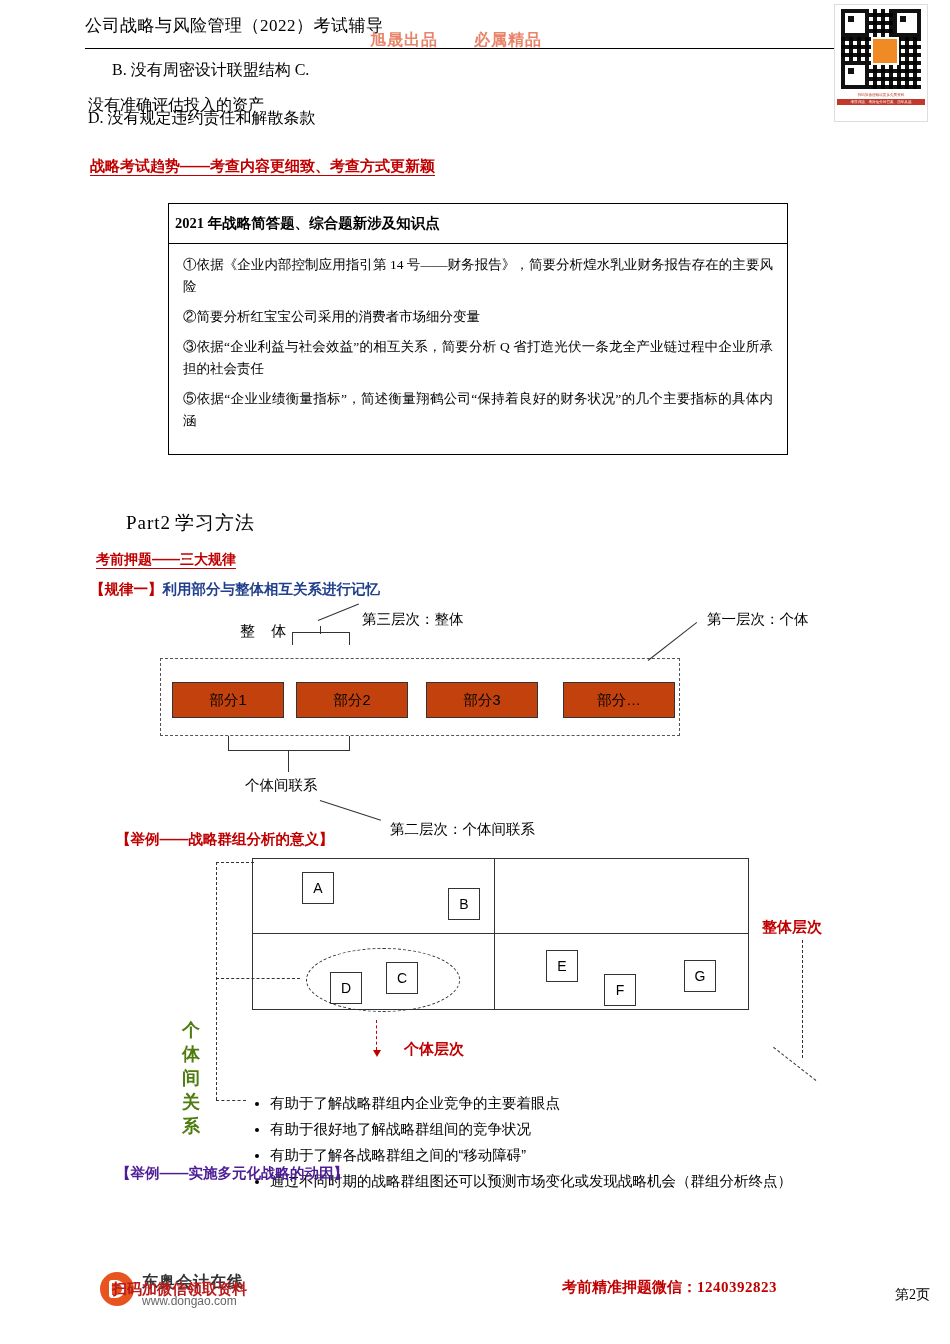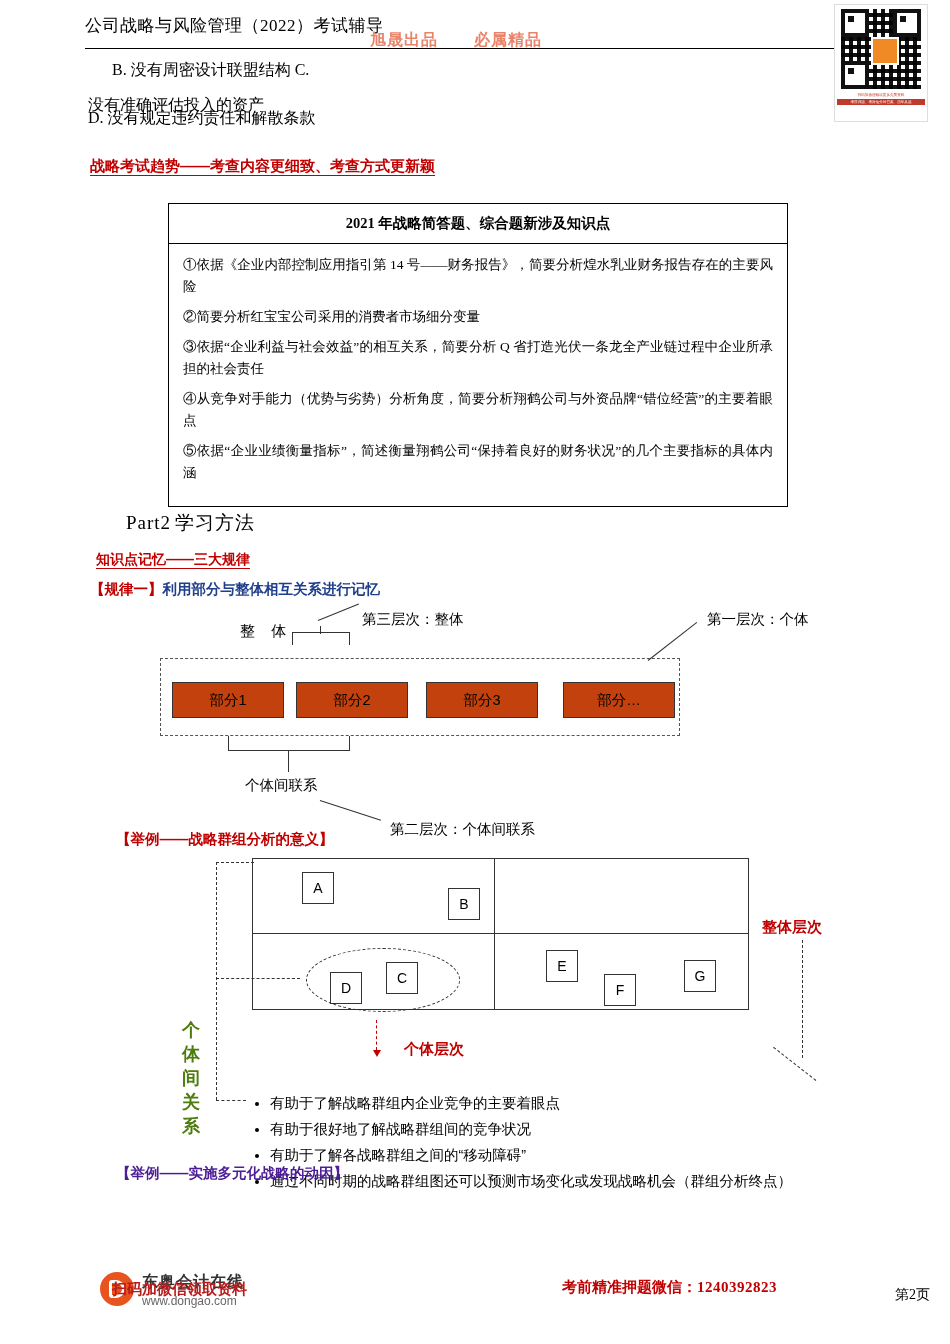--- a/index.html
+++ b/index.html
@@ -143,21 +143,21 @@
   .exam-box {
     position: absolute;
     left: 168px;
     top: 203px;
     width: 620px;
     border: 1px solid #000;
     box-sizing: border-box;
     background: #fff;
   }
   .exam-box-title {
-    text-align: center;
+    text-align: left;
     font-weight: bold;
     font-size: 14.5px;
     padding: 10px 6px 10px 6px;
     border-bottom: 1px solid #000;
   }
   .exam-box-body {
     padding: 10px 14px 14px 14px;
     font-size: 13.5px;
     line-height: 22px;
   }
@@ -595,31 +595,30 @@
   <div class="red-heading" id="trend-heading">
     <span class="underline">战略考试趋势——考查内容更细致、考查方式更新颖</span>
   </div>
 
   <div class="exam-box">
     <div class="exam-box-title">2021 年战略简答题、综合题新涉及知识点</div>
     <div class="exam-box-body">
       <p>①依据《企业内部控制应用指引第 14 号——财务报告》，简要分析煌水乳业财务报告存在的主要风险</p>
       <p>②简要分析红宝宝公司采用的消费者市场细分变量</p>
       <p>③依据“企业利益与社会效益”的相互关系，简要分析 Q 省打造光伏一条龙全产业链过程中企业所承担的社会责任</p>
-      <p>④从竞争对手能力（优势与劣势）分析角度，简要分析翔鹤公司与外资品牌“错位经营”的主要着眼点</p>
       <p>⑤依据“企业业绩衡量指标”，简述衡量翔鹤公司“保持着良好的财务状况”的几个主要指标的具体内涵</p>
     </div>
   </div>
 
   <div id="part2">
     <span class="p2-label">Part2</span><span class="p2-text">学习方法</span>
   </div>
 
   <div class="red-heading" id="mem-heading">
-    <span class="underline">知识点记忆——三大规律</span>
+    <span class="underline">考前押题——三大规律</span>
   </div>
 
   <div id="rule1-heading">
     <span>【规律一】</span><span class="blue">利用部分与整体相互关系进行记忆</span>
   </div>
 
   <div class="lbl" id="lbl-whole">整  体</div>
   <div class="lbl" id="lbl-level3">第三层次：整体</div>
   <div class="lbl" id="lbl-level1">第一层次：个体</div>
   <div class="brace-whole"></div>

